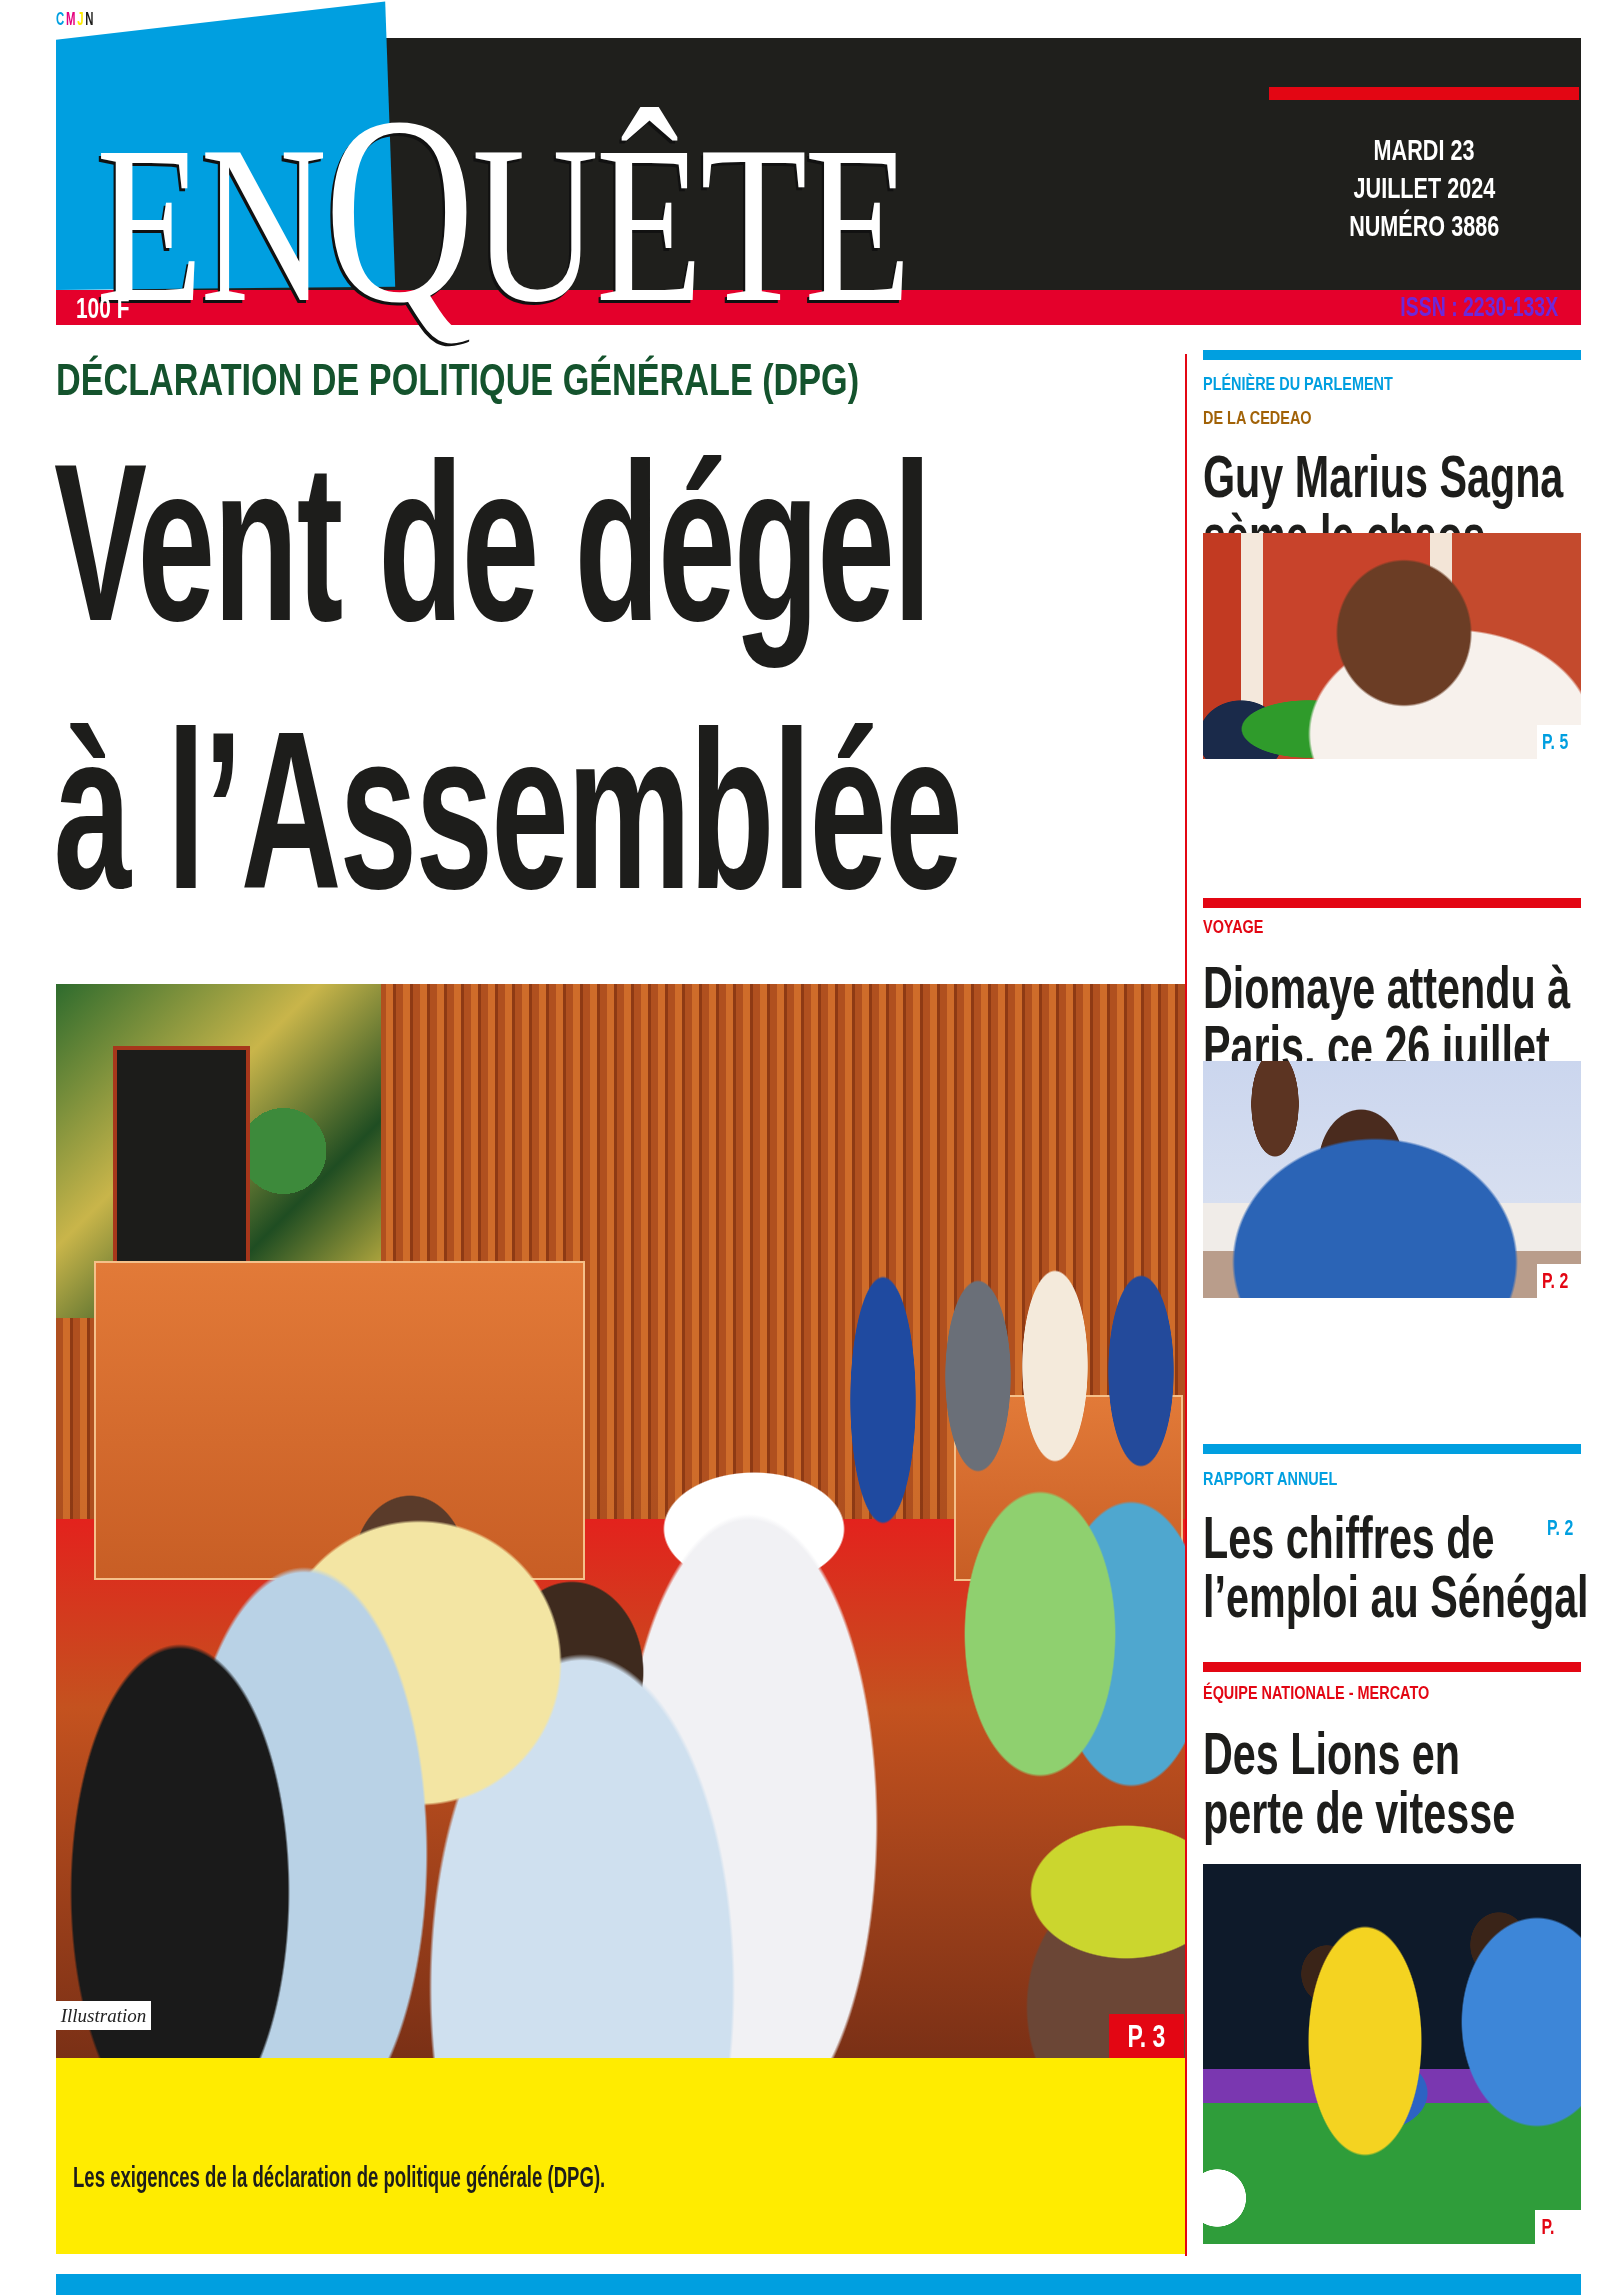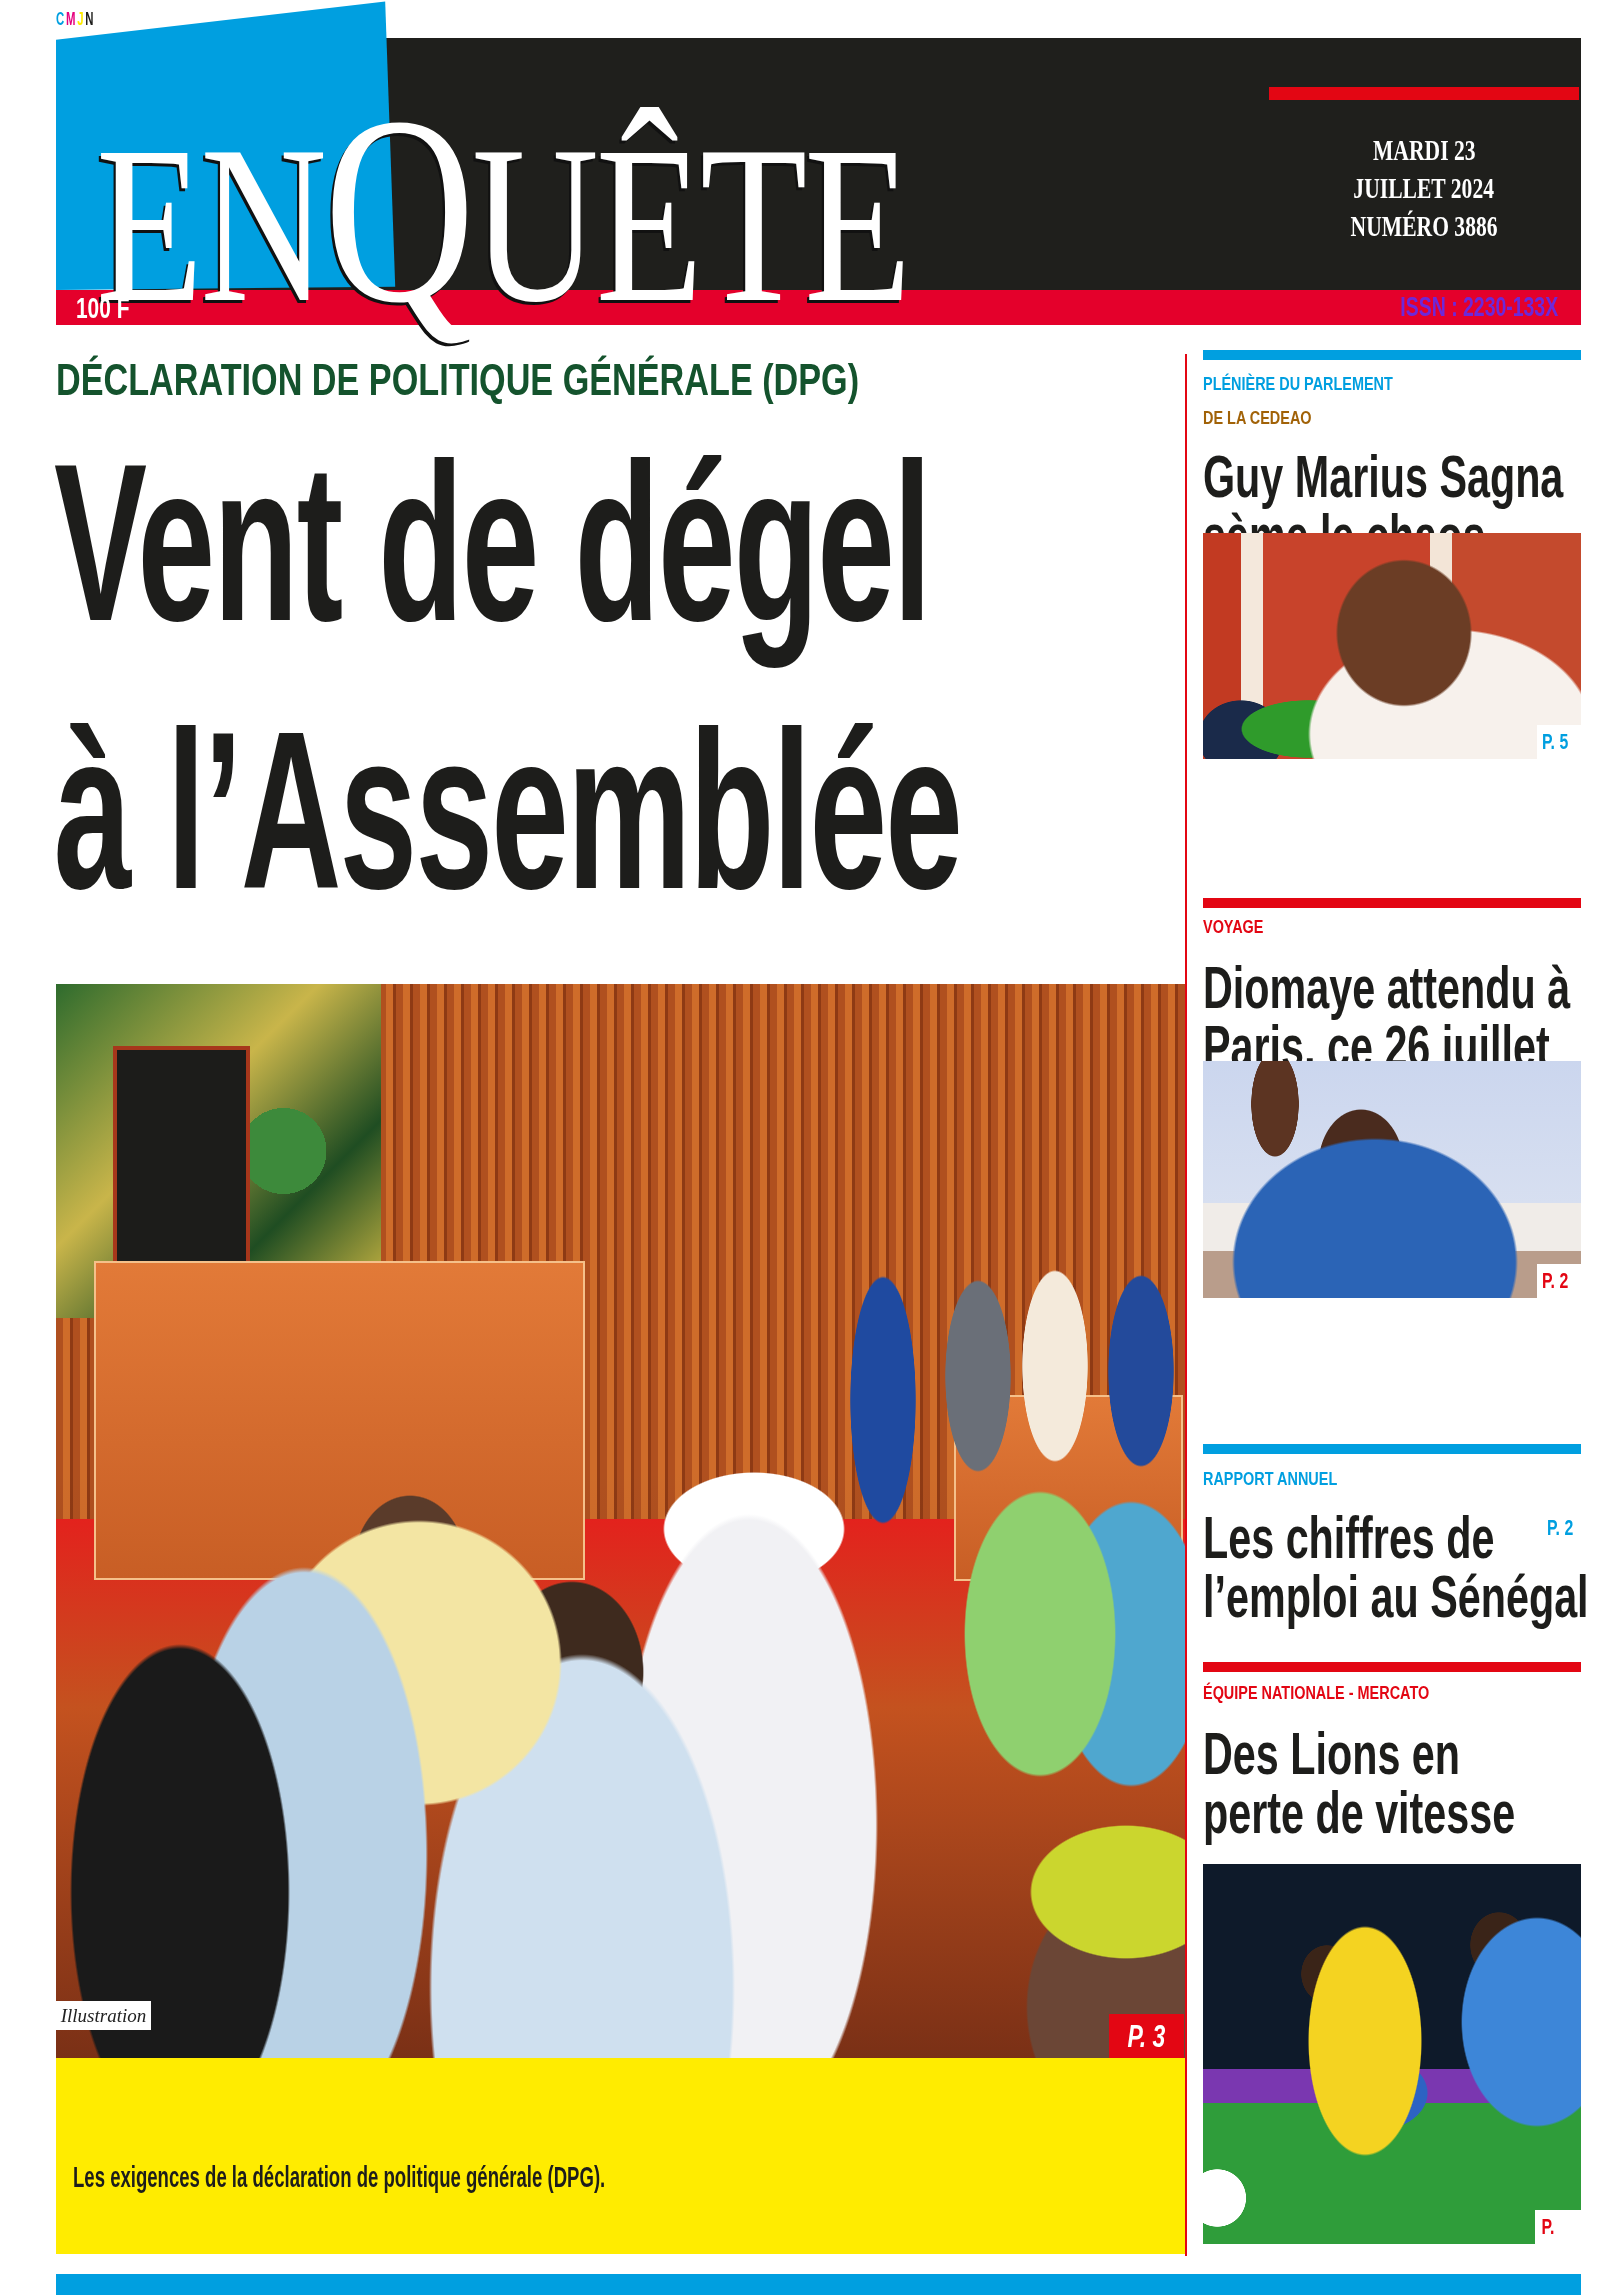--- a/index.html
+++ b/index.html
@@ -9,21 +9,21 @@
   #cmjn{left:56px;top:7.6px;font-size:19px;font-weight:700;letter-spacing:2.9px;transform:scaleX(0.6);transform-origin:left top;}
   #cmjn span{display:inline-block;}
   
   #mast-black{left:128px;top:38px;width:1453px;height:252px;background:#1f1f1c;}
   #mast-blue-wrap{left:56px;top:0;width:344px;height:290px;}
   #mast-red{left:56px;top:290px;width:1525px;height:35px;background:#e4002b;}
   #logo{left:96px;top:76px;font-family:"Liberation Serif",serif;color:#fff;font-size:225px;line-height:1;letter-spacing:-3.8px;
         text-shadow:-2.9px 2.9px 0 #111;transform:scaleX(0.78);transform-origin:left top;white-space:nowrap;}
   #logo .q{font-size:268px;}
   #date-redbar{left:1269px;top:87px;width:310px;height:13.4px;background:#e30613;}
-  .date-line{left:1252px;width:344px;text-align:center;color:#fff;font-size:30px;font-weight:700;font-family:Liberation Serif, serif;}
+  .date-line{left:1252px;width:344px;text-align:center;color:#fff;font-size:30px;font-weight:700;}
   .date-line span{display:inline-block;transform:scaleX(0.72);}
   #price{left:76px;top:292px;color:#fff;font-size:29px;font-weight:700;}
   #price span{display:inline-block;transform:scaleX(0.72);transform-origin:left;}
   #issn{left:1338px;top:292px;width:220px;text-align:right;color:#6d28d9;font-size:27px;font-weight:700;}
   #issn span{display:inline-block;transform:scaleX(0.72);transform-origin:right;}
   
   #kicker{left:56px;top:354px;color:#14532d;font-size:45px;font-weight:700;white-space:nowrap;}
   #kicker span{display:inline-block;transform:scaleX(0.76);transform-origin:left;}
   .headline{left:54px;color:#1d1d1b;font-size:225px;font-weight:700;line-height:1;white-space:nowrap;letter-spacing:-2.9px;}
   .headline span{display:inline-block;transform:scaleX(0.62);transform-origin:left;}
@@ -54,21 +54,21 @@
       radial-gradient(ellipse 76px 143px at 1075px 182px,#4fa7cf 98%,transparent 100%),
       radial-gradient(ellipse 96px 67px at 1070px 430px,#cbd62e 98%,transparent 100%),
       radial-gradient(ellipse 96px 124px at 1066px 545px,#6b4636 98%,transparent 100%),
       linear-gradient(180deg,rgba(0,0,0,0) 0%,rgba(0,0,0,0) 100%);}
   #mp-suits{left:774px;top:258px;width:344px;height:311px;background:
       radial-gradient(ellipse 33px 124px at 53px 158px,#1f4aa0 98%,transparent 100%),
       radial-gradient(ellipse 33px 96px at 148px 134px,#6a6f78 98%,transparent 100%),
       radial-gradient(ellipse 33px 96px at 225px 124px,#f4eadb 98%,transparent 100%),
       radial-gradient(ellipse 33px 96px at 311px 129px,#234a9b 98%,transparent 100%);}
   #illustration-tag{left:56px;top:2001px;width:95px;height:29px;background:#fff;font-family:"Liberation Serif",serif;font-style:italic;font-size:19px;line-height:29px;text-align:center;color:#222;}
-  #p3-badge{left:1109px;top:2014px;width:75px;height:44px;background:#e30613;color:#fff;font-size:32px;font-weight:700;text-align:center;line-height:44px;font-style:italic;}
+  #p3-badge{left:1109px;top:2014px;width:75px;height:44px;background:#e30613;color:#fff;font-size:32px;font-weight:700;text-align:center;line-height:44px;}
   #p3-badge span{display:inline-block;transform:scaleX(0.72);}
   #yellow-box{left:56px;top:2058px;width:1129px;height:196px;background:#ffec00;}
   .yb-line{left:17px;color:#1d1d1b;font-size:29px;font-weight:700;white-space:nowrap;}
   .yb-line span{display:inline-block;transform:scaleX(0.64);transform-origin:left;}
   
   .rc-bar{left:1203px;width:378px;height:9.6px;}
   .rc-kicker{left:1203px;font-size:19px;font-weight:700;white-space:nowrap;line-height:1.2;}
   .rc-kicker span{display:inline-block;transform:scaleX(0.76);transform-origin:left;}
   .rc-title{left:1203px;color:#1d1d1b;font-size:59px;font-weight:700;line-height:1.2;white-space:nowrap;}
   .rc-title span{display:inline-block;transform:scaleX(0.7);transform-origin:left;}

